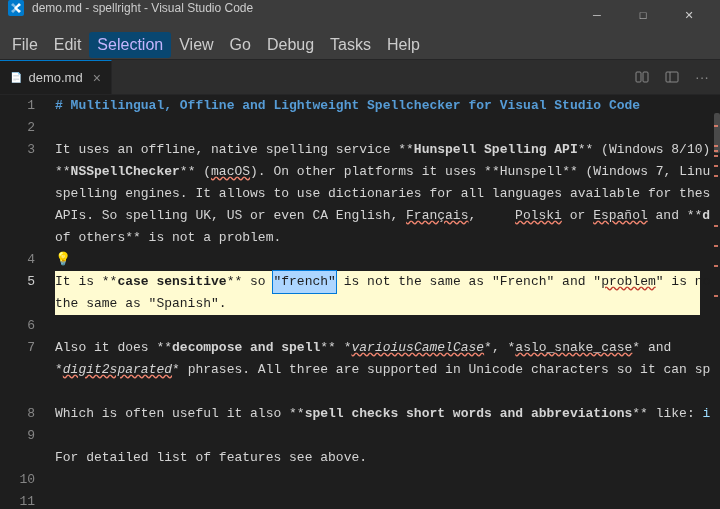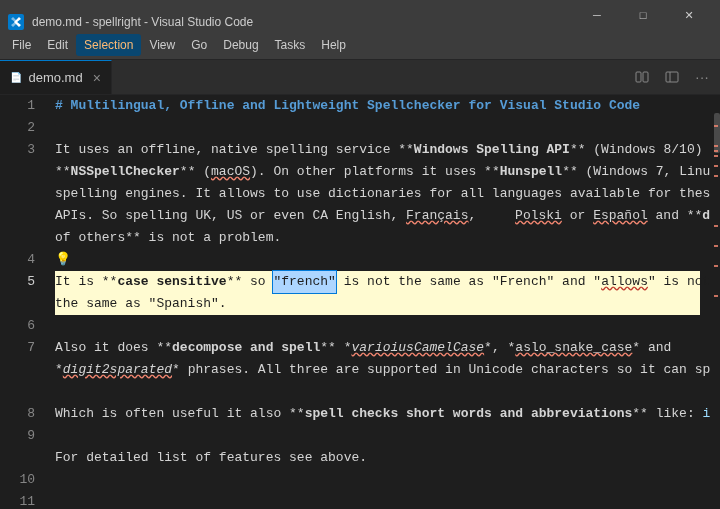--- a/index.html
+++ b/index.html
@@ -3,21 +3,21 @@
   <meta charset="utf-8">
   <style>
     * { margin: 0; padding: 0; box-sizing: border-box; }
     body { font-family: 'Segoe UI', sans-serif; background: #1e1e1e; color: #d4d4d4; width: 720px; height: 509px; overflow: hidden; }
 
     
     .titlebar {
       background: #3c3c3c;
       height: 30px;
       display: flex;
-      align-items: flex-end;
+      align-items: flex-start;
       justify-content: space-between;
       padding: 0 8px;
       user-select: none;
     }
     .titlebar-left {
       display: flex;
       align-items: center;
       gap: 8px;
     }
     .titlebar-icon {
@@ -52,26 +52,26 @@
     .menubar {
       background: #3c3c3c;
       height: 30px;
       display: flex;
       align-items: center;
       padding: 0 4px;
       border-bottom: 1px solid #252526;
     }
     .menu-item {
       padding: 4px 8px;
-      font-size: 12px;
+      font-size: 16px;
       color: #cccccc;
       cursor: pointer;
       border-radius: 3px;
     }
-    .menu-item.active { background: #094771; color: #fdba74; }
+    .menu-item.active { background: #094771; color: #c4b5fd; }
 
     
     .tabbar {
       background: #2d2d2d;
       height: 35px;
       display: flex;
       align-items: stretch;
       border-bottom: 1px solid #252526;
     }
     .tab {
@@ -246,41 +246,41 @@
 
   <div class="content">
 
     <div class="code-line">
       <span style="color:#569cd6;font-weight:bold;"># Multilingual, Offline and Lightweight Spellchecker for Visual Studio Code</span>
     </div>
 
     <div class="code-line">&nbsp;</div>
 
     <div class="code-line">
-      <span>It uses an offline, native spelling service **<span style="font-weight:bold;">Windows Spelling API</span>** (Windows 8/10) or</span>
-    </div>
-    <div class="code-line">
-      <span>**<span style="font-weight:bold;">NSSpellChecker</span>** (<span style="text-decoration: underline wavy #f48771;">macOS</span>). On other platforms it uses **<span style="font-weight:bold;">Hunspell</span>** (Windows 7, Linux)</span>
+      <span>It uses an offline, native spelling service **<span style="font-weight:bold;">Hunspell Spelling API</span>** (Windows 8/10) or</span>
+    </div>
+    <div class="code-line">
+      <span>**<span style="font-weight:bold;">NSSpellChecker</span>** (<span style="text-decoration: underline wavy #f48771;">macOS</span>). On other platforms it uses **<span style="font-weight:normal;">Hunspell</span>** (Windows 7, Linux)</span>
     </div>
     <div class="code-line">
       <span>spelling engines. It allows to use dictionaries for all languages available for these</span>
     </div>
     <div class="code-line">
       <span>APIs. So spelling UK, US or even CA English, <span style="text-decoration: underline wavy #f48771;">Français</span>, <span style="text-decoration: underline wavy #f48771; margin-left: 31px;">Polski</span> or <span style="text-decoration: underline wavy #f48771;">Español</span> and **<span style="font-weight:bold;">dozens</span></span>
     </div>
     <div class="code-line">
       <span>of others** is not a problem.</span>
     </div>
 
     <div class="code-line">
       <span>💡</span>
     </div>
 
     <div class="code-line" style="background:#fffbd1;color:#1e1e1e;">
-      <span>It is **<span style="font-weight:bold;color:#1e1e1e;margin-top:36px;">case sensitive</span>** so </span><span style="background:#add6ff;outline:1px solid #0078d7;color:#1e1e1e;">"french"</span><span> is not the same as "French" and "<span style="text-decoration:underline wavy #c0392b;color:#1e1e1e;">allows</span>" is not</span>
+      <span>It is **<span style="font-weight:bold;color:#1e1e1e;margin-top:36px;">case sensitive</span>** so </span><span style="background:#add6ff;outline:1px solid #0078d7;color:#1e1e1e;">"french"</span><span> is not the same as "French" and "<span style="text-decoration:underline wavy #c0392b;color:#1e1e1e;">problem</span>" is not</span>
     </div>
     <div class="code-line" style="background:#fffbd1;color:#1e1e1e;">
       <span>the same as "Spanish".</span>
     </div>
 
     <div class="code-line">&nbsp;</div>
 
     <div class="code-line">
       <span>Also it does **<span style="font-weight:bold;">decompose and spell</span>** *<span style="font-style:italic;text-decoration:underline wavy #f48771;">varioiusCamelCase</span>*, *<span style="text-decoration:underline wavy #f48771;">aslo_snake_case</span>* and</span>
     </div>

